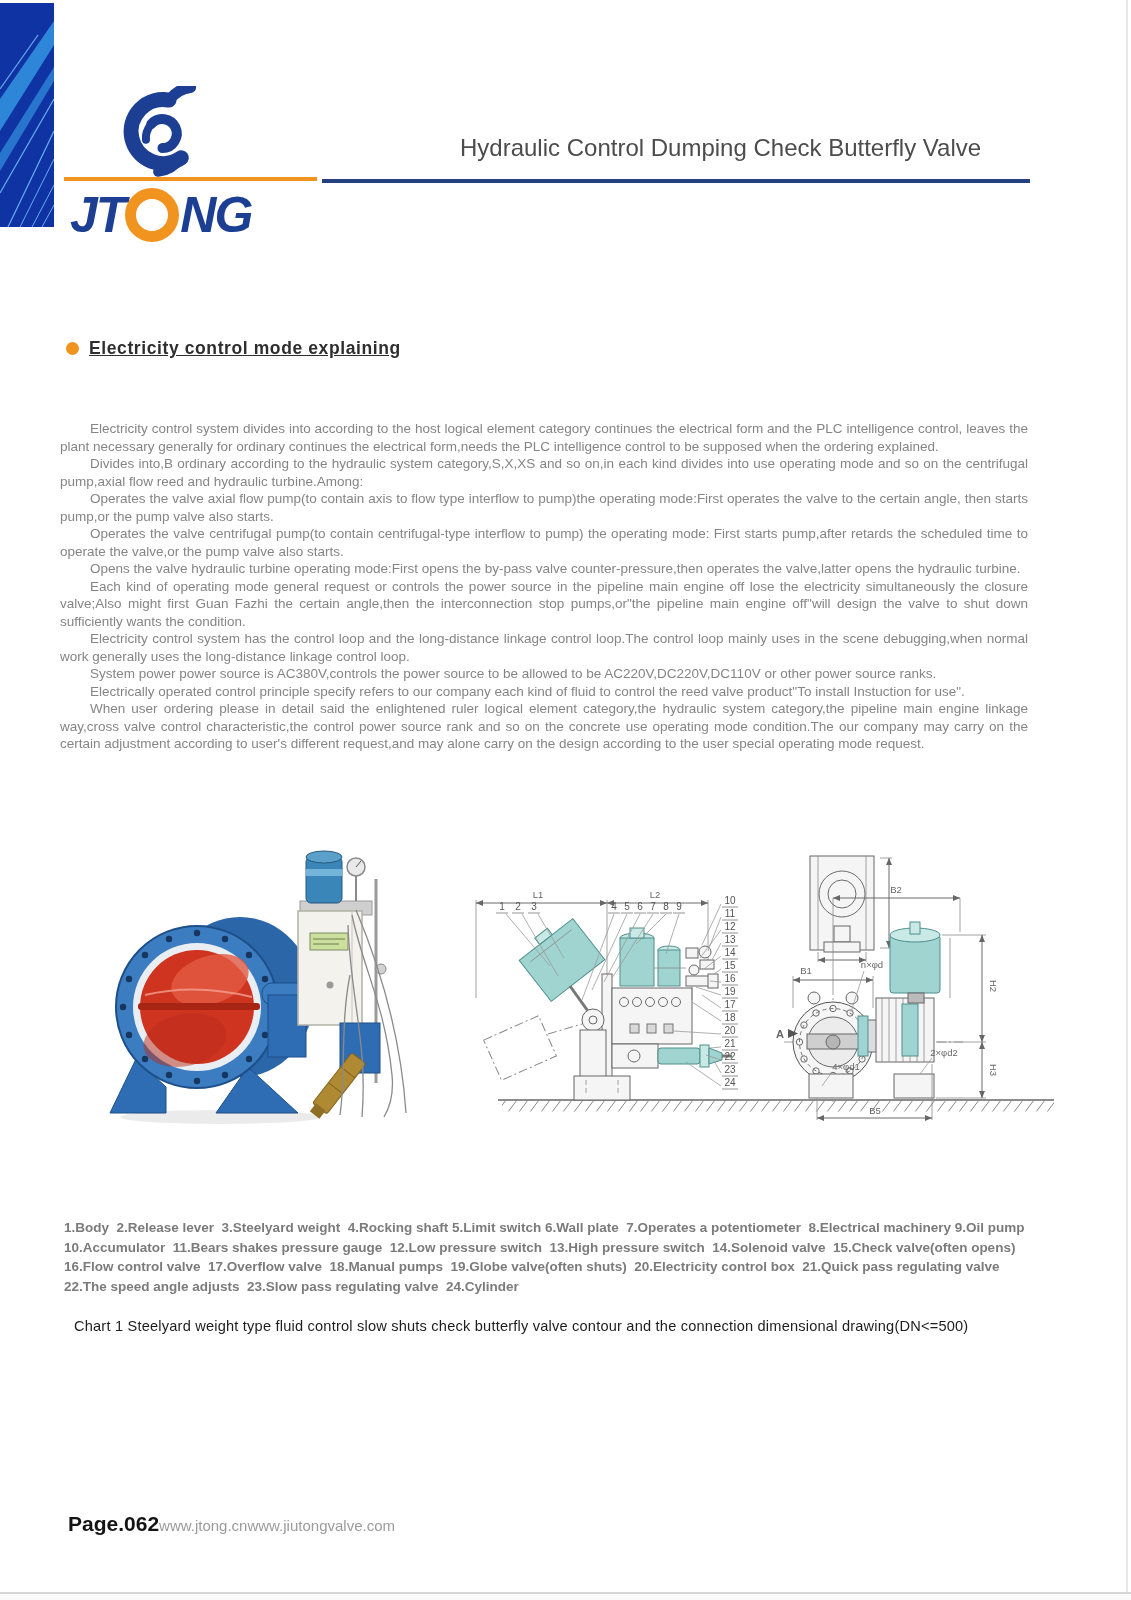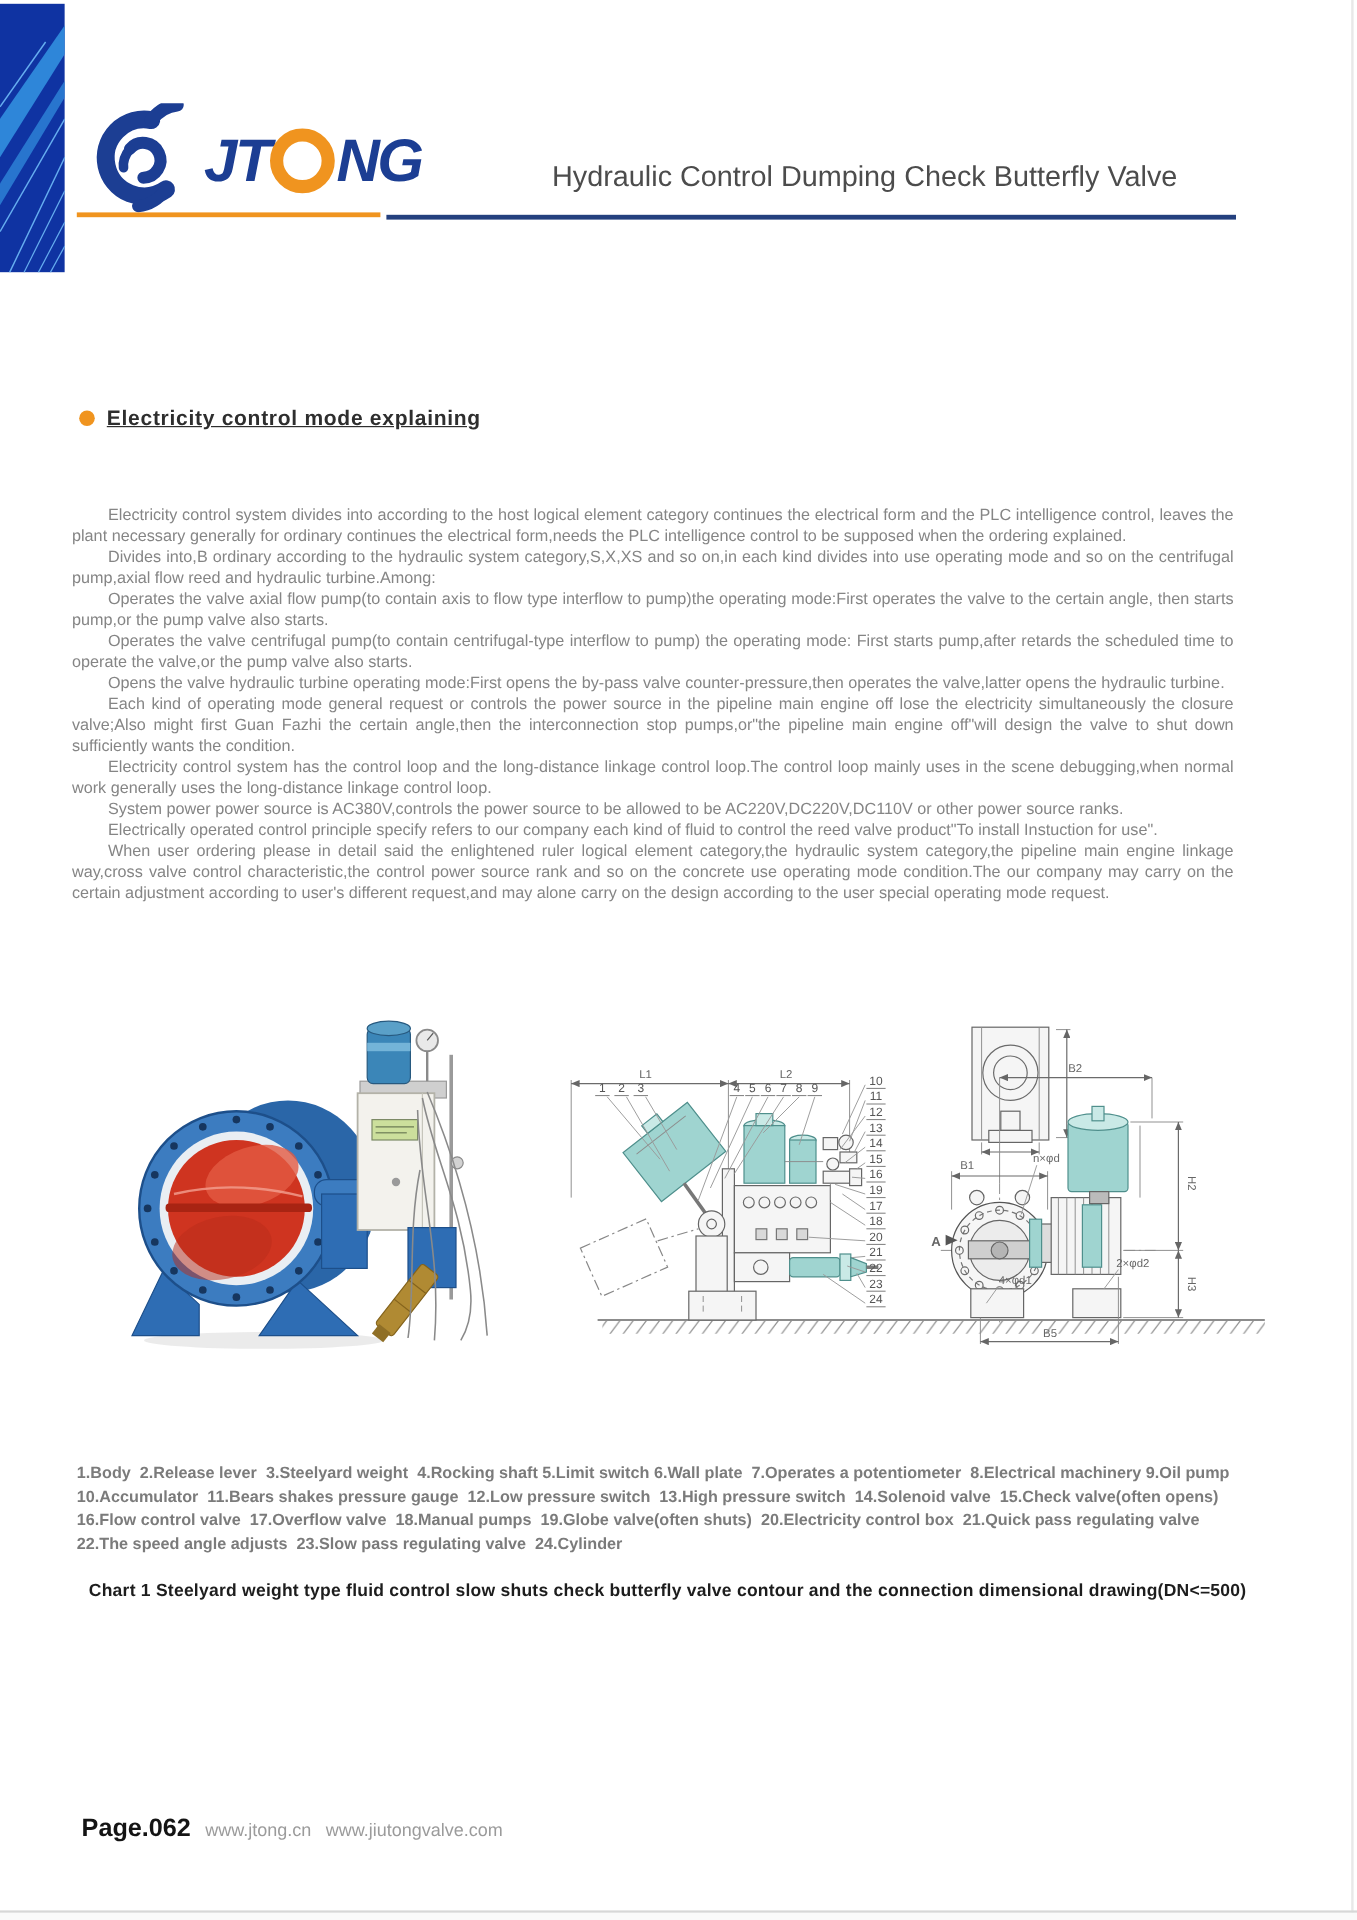--- a/index.html
+++ b/index.html
@@ -4,21 +4,21 @@
 <style>
   html,body{margin:0;padding:0;}
   body{
     width:1131px;height:1600px;position:relative;background:#ffffff;
     font-family:"Liberation Sans",sans-serif;overflow:hidden;
   }
   .abs{position:absolute;}
   
   #band{left:0;top:3px;width:54px;height:224px;}
   
-  #logo{left:70px;top:86px;display:flex;align-items:center;gap:4px;}
+  #logo{left:70px;top:86px;display:flex;align-items:center;gap:4px;flex-direction:column;}
   .logo-word{display:flex;align-items:center;}
   .logo-letters{font-size:50px;font-weight:bold;font-style:italic;color:#1c3e93;letter-spacing:-2px;}
   .o-ring{display:inline-block;width:32px;height:32px;border:11px solid #f0941f;border-radius:50%;margin:0 1px;}
   
   #rule-orange{left:64px;top:177px;width:253px;height:4px;background:#f0941f;}
   #rule-blue{left:322px;top:179px;width:708px;height:4px;background:#24407e;}
   #title{left:460px;top:134px;font-size:24px;color:#4c4c4c;white-space:nowrap;}
   
   #heading{left:66px;top:338px;display:flex;align-items:center;gap:10px;}
   #heading .bullet{width:13px;height:13px;border-radius:50%;background:#f0941f;}
@@ -26,23 +26,23 @@
   
   #bodytext{left:60px;top:420px;width:968px;font-size:13.5px;line-height:17.5px;color:#858585;text-align:justify;}
   #bodytext p{margin:0;text-indent:30px;}
   
   #photo{left:100px;top:845px;}
   #diagram{left:462px;top:848px;}
   
   #parts{left:64px;top:1218px;width:972px;font-size:13.5px;line-height:19.5px;color:#7b7b7b;font-weight:bold;}
   #parts div{white-space:pre-wrap;}
   
-  #caption{left:74px;top:1318px;font-size:14.6px;font-weight:bold;color:#1d1d1d;letter-spacing:.2px;white-space:nowrap;}
-  
-  #footer{left:68px;top:1512px;display:flex;align-items:baseline;gap:12px;}
+  #caption{left:74px;top:1318px;font-size:14.6px;font-weight:normal;color:#1d1d1d;letter-spacing:.2px;white-space:nowrap;}
+  
+  #footer{left:68px;top:1512px;display:flex;align-items:baseline;gap:0;}
   #footer .page{font-size:21px;font-weight:bold;color:#141414;}
   #footer .url{font-size:15px;color:#9b9b9b;}
   
   #edge-right{left:1126px;top:0;width:2px;height:1600px;background:#e8e8e8;}
   #edge-bottom{left:0;top:1592px;width:1131px;height:2px;background:#d7d7d7;}
   #edge-bottom2{left:0;top:1594px;width:1131px;height:6px;background:#fafafa;}
   
   svg text{font-family:"Liberation Sans",sans-serif;}
   .ln{stroke:#6b6b6b;fill:none;stroke-width:1;}
   .thin{stroke:#8c8c8c;fill:none;stroke-width:.8;}

